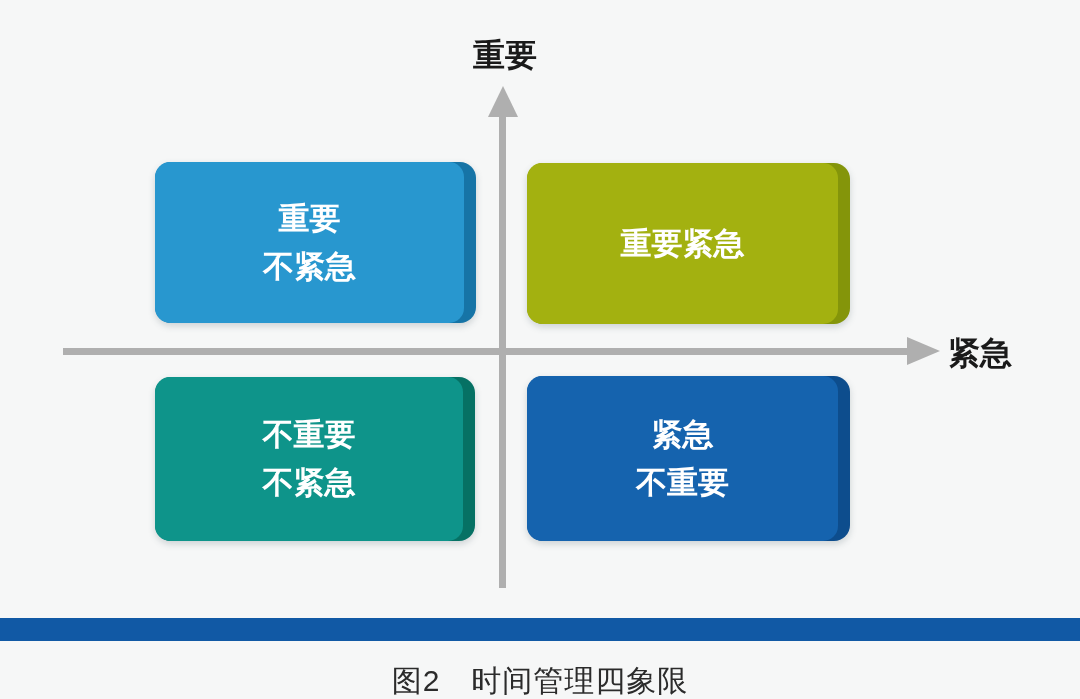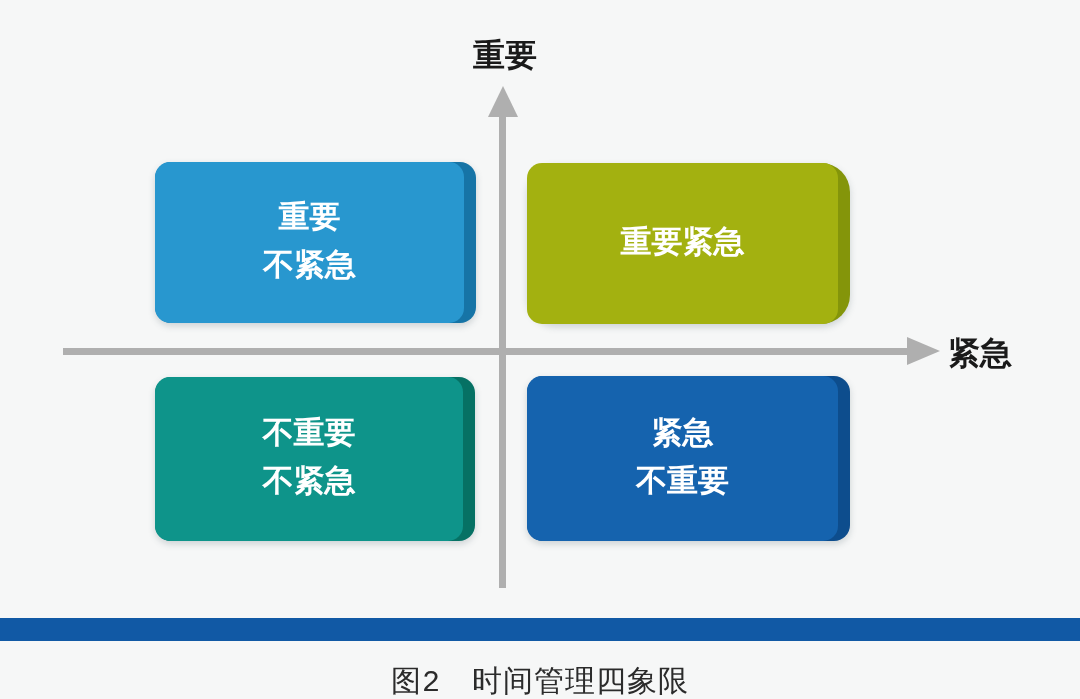--- a/index.html
+++ b/index.html
@@ -6,21 +6,21 @@
     margin: 0;
     padding: 0;
     background: #e9e9e9;
   }
   .canvas {
     position: relative;
     width: 1080px;
     height: 699px;
     background: #F6F7F7;
     overflow: hidden;
-    font-family: Liberation Mono, monospace;
+    font-family: Liberation Sans, sans-serif;
   }
   .abs { position: absolute; }
 
   
   .axis-line-v {
     left: 499px; top: 112px;
     width: 7px; height: 476px;
     background: #AFAFAF;
   }
   .axis-line-h {
@@ -109,21 +109,21 @@
   <div class="abs arrow-right" style="border-left-color: rgb(175, 175, 175);"></div>
   <div class="abs axis-label axis-label-x">紧急</div>
 
   <div class="card card-q2" style="background-color: rgb(22, 116, 166);">
     <div class="card-face" style="background-color: rgb(40, 151, 207);">
       <span>重要</span>
       <span>不紧急</span>
     </div>
   </div>
 
-  <div class="card card-q1" style="background-color: rgb(132, 149, 10); border-radius: 29px;">
+  <div class="card card-q1" style="background-color: rgb(132, 149, 10);">
     <div class="card-face" style="background-color: rgb(163, 177, 16);">
       <span>重要紧急</span>
     </div>
   </div>
 
   <div class="card card-q3" style="background-color: rgb(6, 113, 100);">
     <div class="card-face" style="background-color: rgb(14, 148, 138);">
       <span>不重要</span>
       <span>不紧急</span>
     </div>

